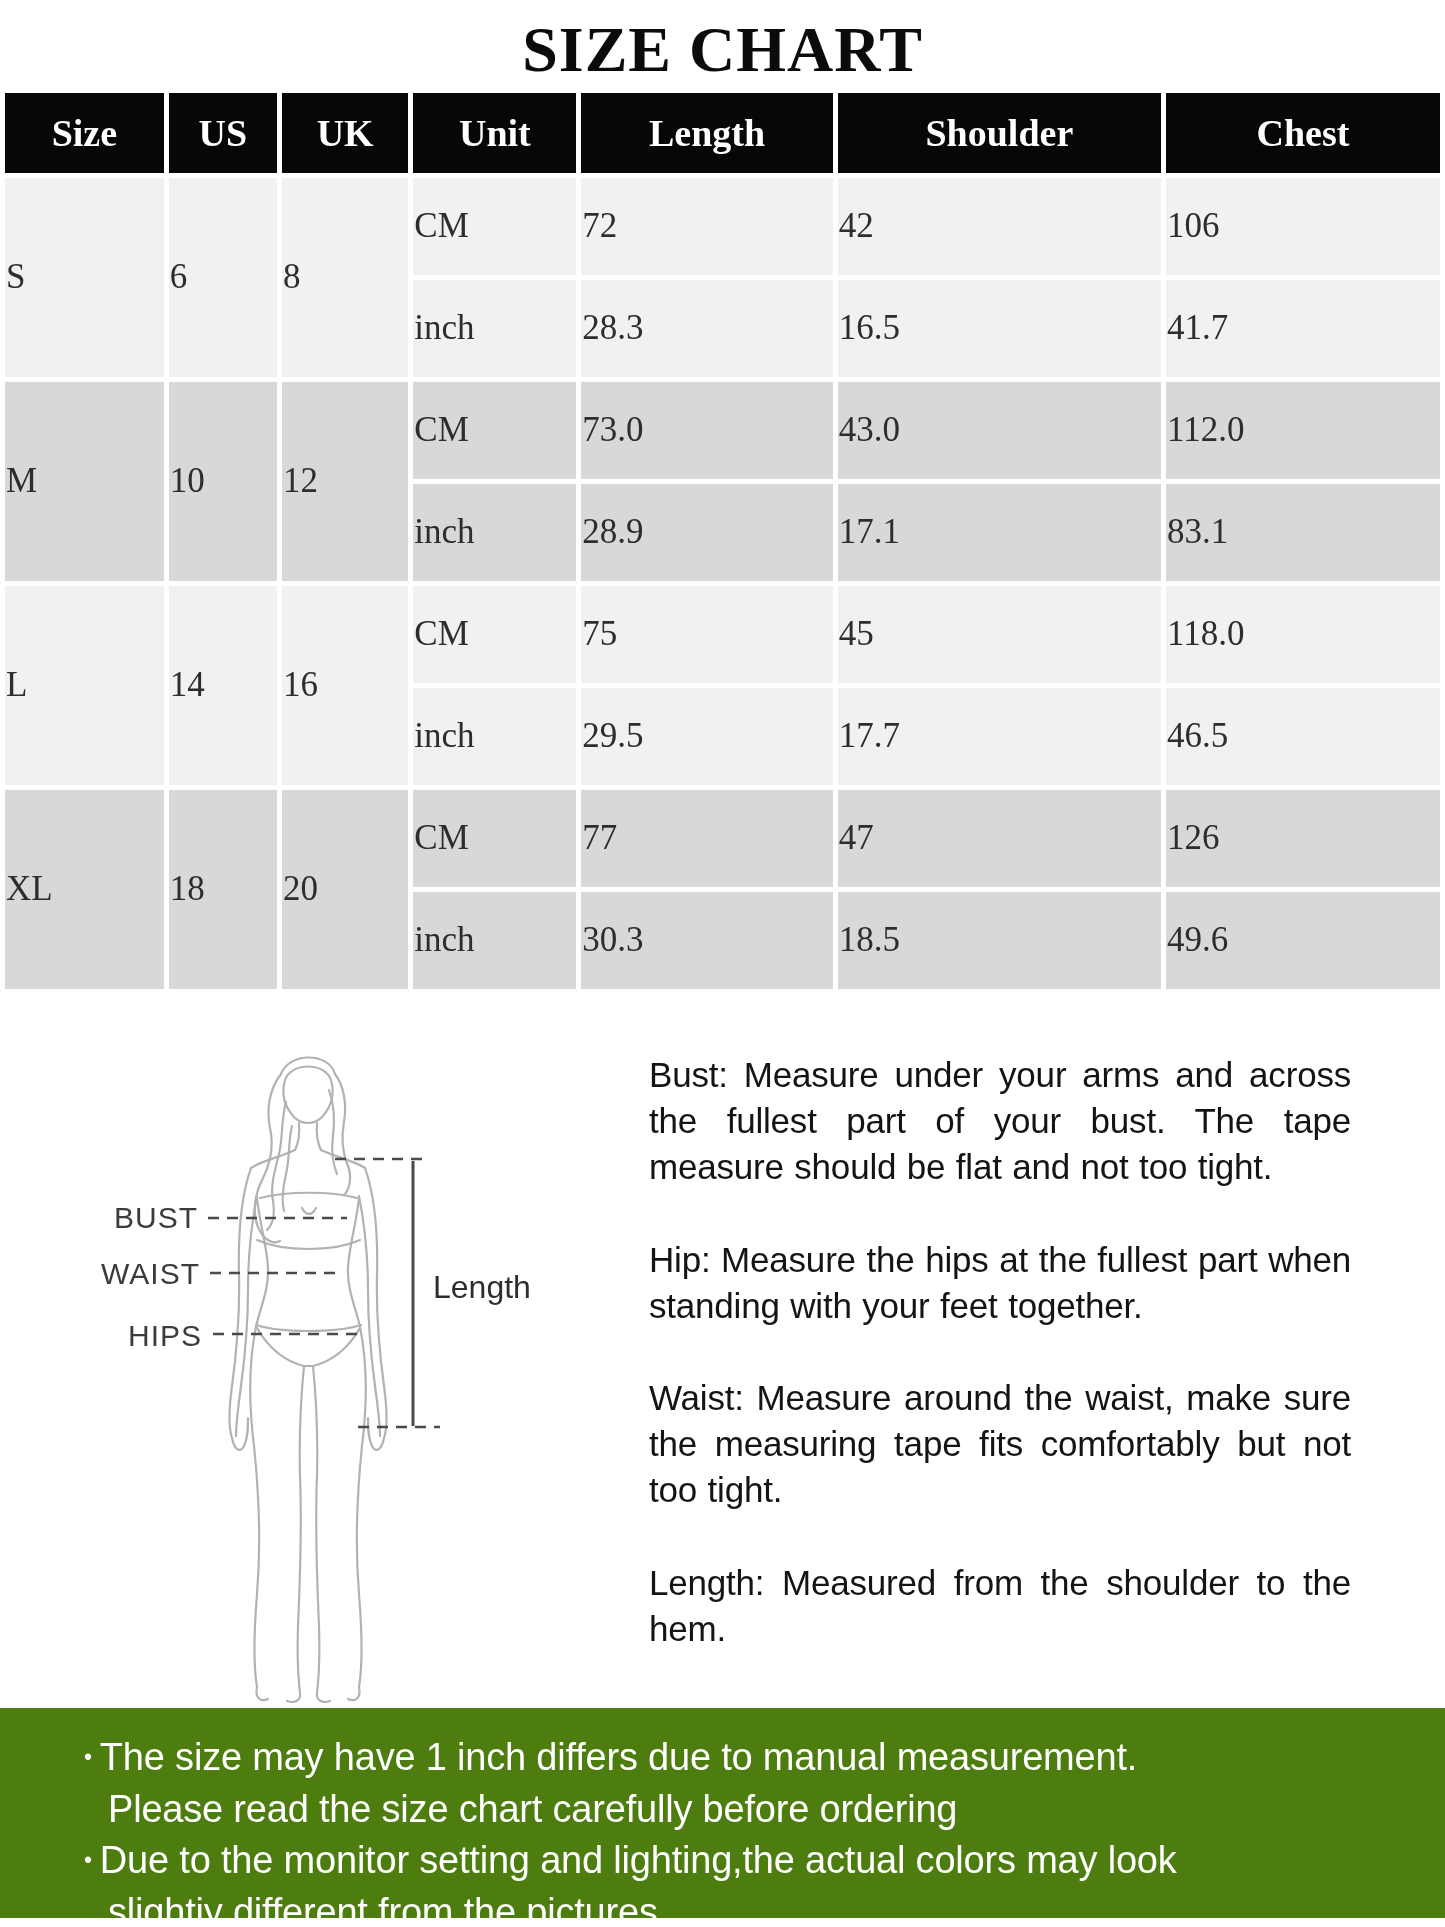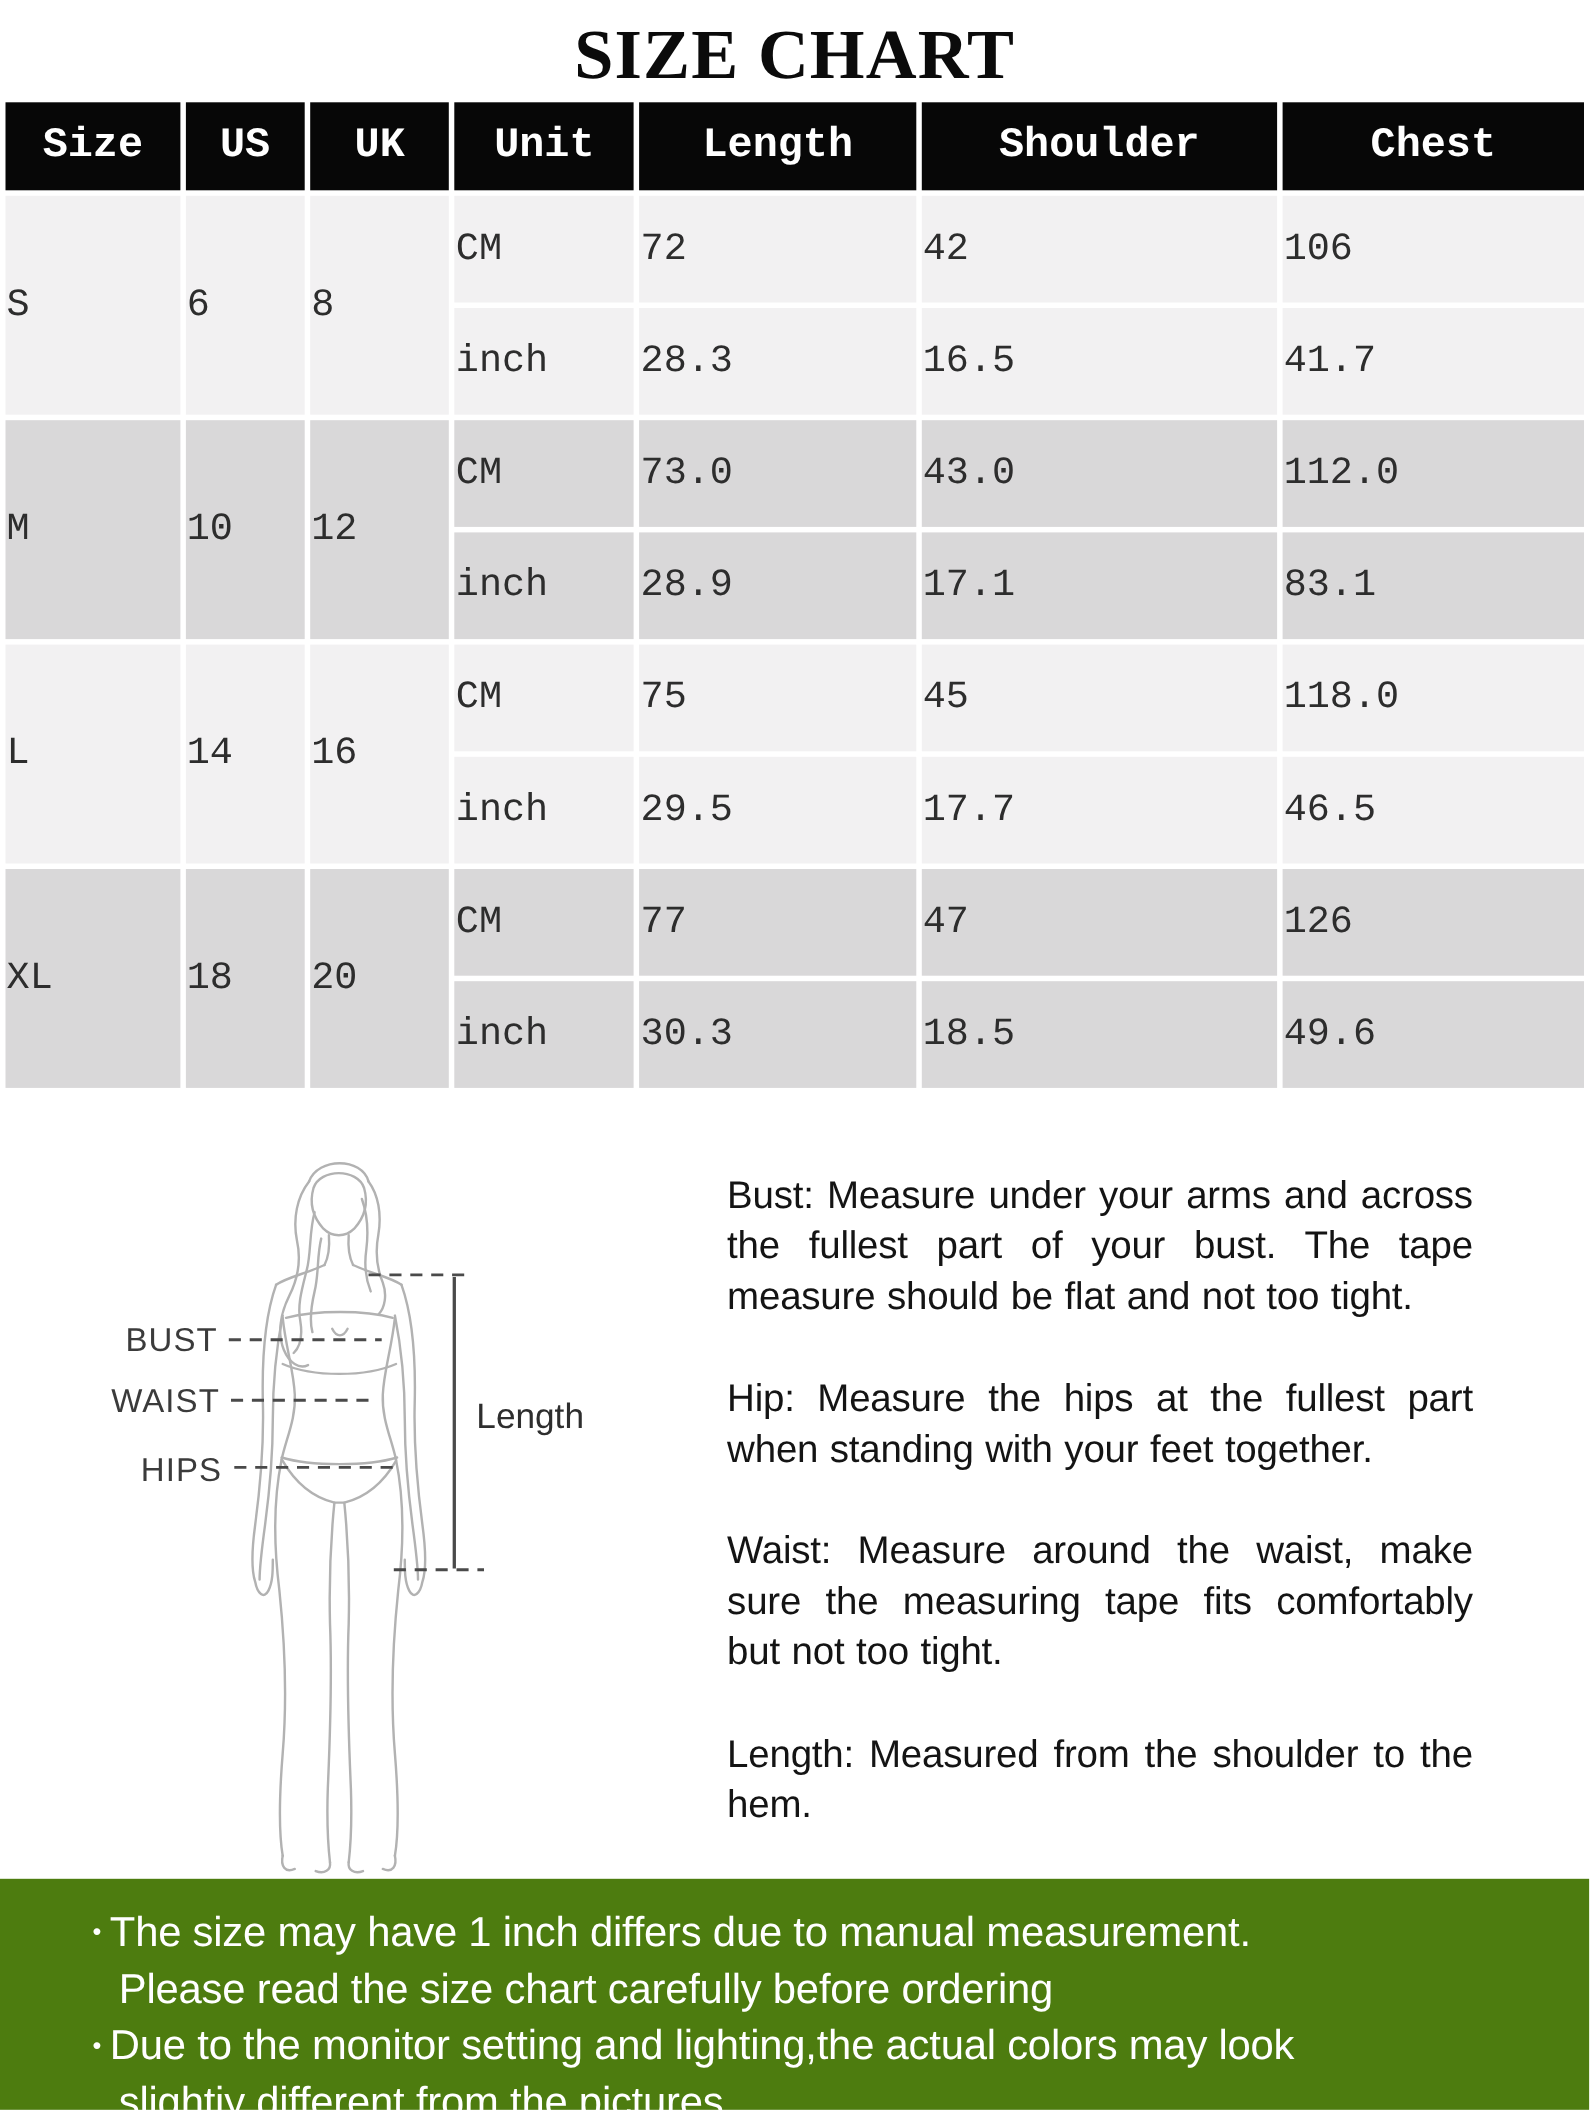--- a/index.html
+++ b/index.html
@@ -9,21 +9,21 @@
   .title{
     margin:0;padding-top:16px;text-align:center;
     font-family:"Liberation Serif",serif;font-weight:700;
     font-size:64px;line-height:1.06;letter-spacing:1px;color:#0b0b0b;
   }
 
   
   .size-table{
     width:100%;table-layout:fixed;
     border-collapse:separate;border-spacing:5px;
-    font-family:Liberation Mono, monospace;margin-top:4px;
+    font-family:Liberation Serif, serif;margin-top:4px;
   }
   .size-table th{
     background:#070707;color:#ffffff;height:78px;
     font-size:38px;font-weight:700;text-align:center;vertical-align:middle;
   }
   .size-table td{
     height:95px;text-align:left;vertical-align:middle;
     font-size:35px;color:#2d2d2d;
   }
   tr.light td{background:#f2f1f2;}
@@ -42,21 +42,21 @@
   }
   .length-label{
     font-family:"Liberation Sans",sans-serif;font-size:32px;fill:#2e2e2e;
   }
 
   .measure-text{
     position:absolute;left:649px;top:6px;width:702px;
     font-family:"Liberation Sans",sans-serif;font-size:35px;line-height:1.32;
     color:#141414;text-align:justify;letter-spacing:-0.2px;word-spacing:1px;
   }
-  .measure-text p{margin:12px;}
+  .measure-text p{margin:0;}
   .measure-text p + p{margin-top:46px;}
 
   
   .footer{
     position:absolute;left:0;top:1708px;width:100%;height:210px;
     background:#4d7c0f;box-sizing:border-box;
     padding:24px 38px 0 84px;
     font-family:"Liberation Sans",sans-serif;font-size:38px;line-height:1.36;
     color:#ffffff;letter-spacing:-0.2px;
   }

